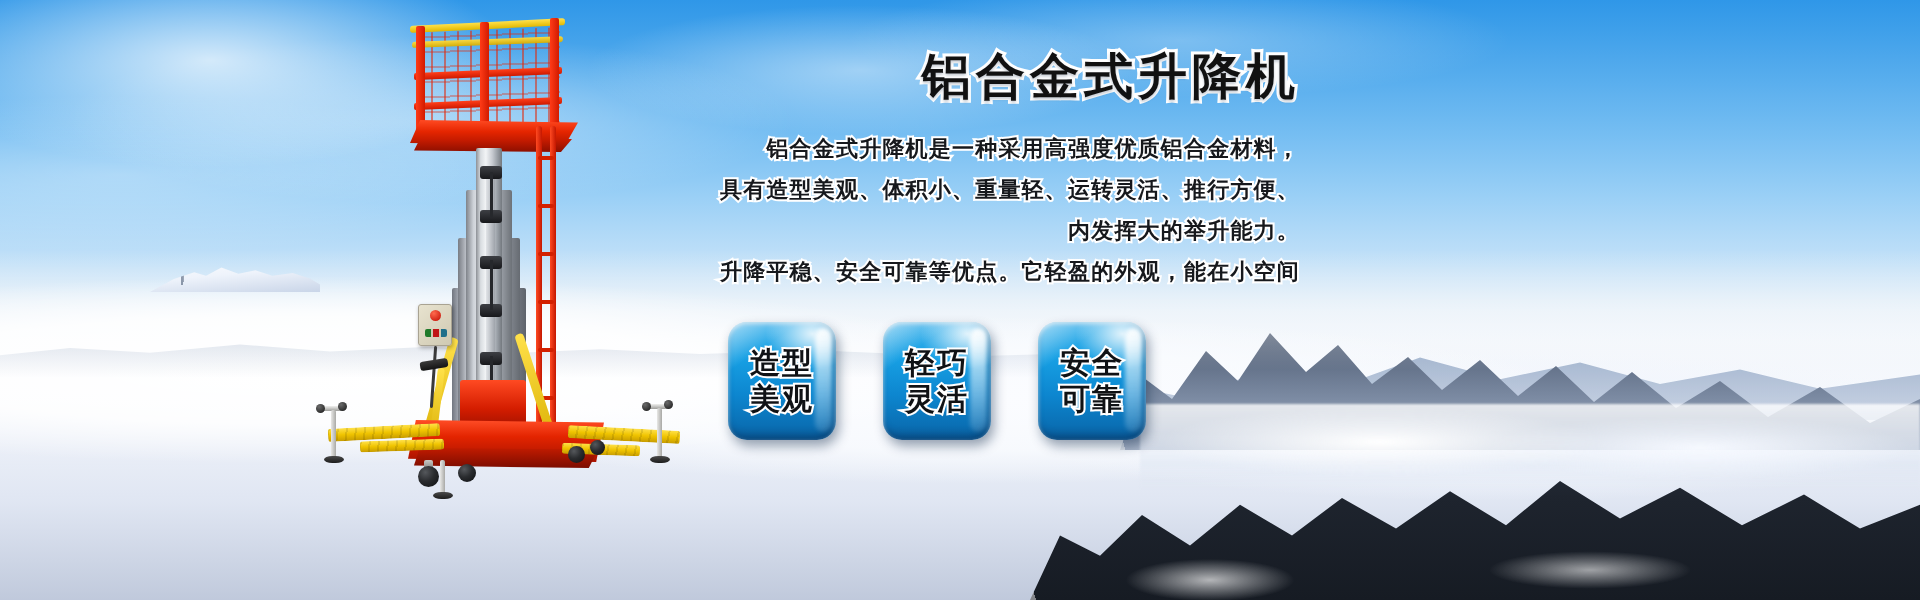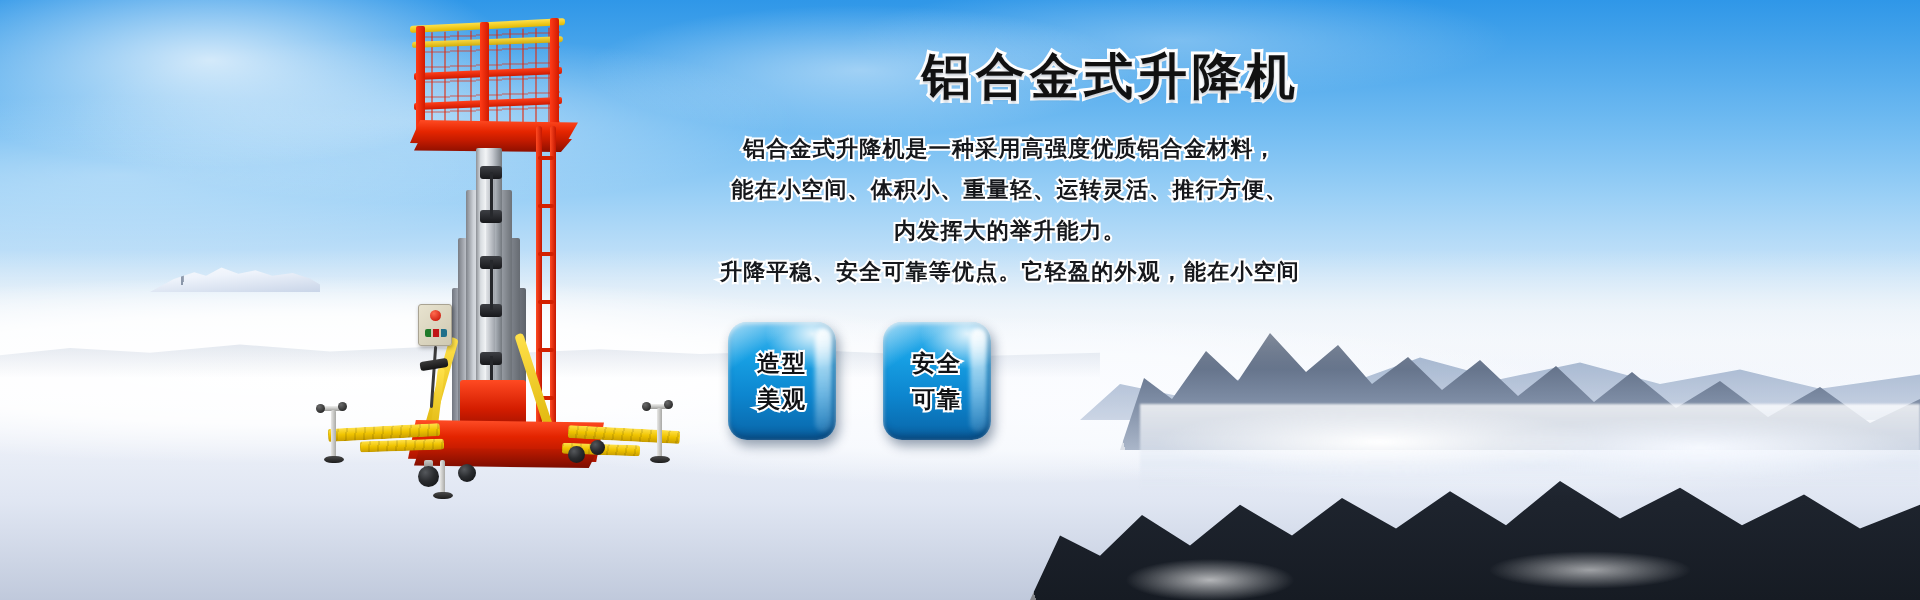--- a/index.html
+++ b/index.html
@@ -253,21 +253,21 @@
     font-weight:bold;
     letter-spacing:5px;
     color:#111;
     -webkit-text-stroke:6px #ffffff;
     paint-order:stroke fill;
     text-shadow:0 2px 3px rgba(40,60,90,.28);
   }
 
   .body{
     position:absolute;right:620px;top:128px;
-    text-align:center;
+    text-align:right;
   }
   .body .ln{
     white-space:nowrap;
     font-size:22px;
     line-height:41px;
     font-weight:bold;
     letter-spacing:1.2px;
     color:#16181c;
     -webkit-text-stroke:4px #ffffff;
     paint-order:stroke fill;
@@ -289,21 +289,21 @@
       3px 6px 12px rgba(10,35,70,.42);
     display:flex;flex-direction:column;align-items:center;justify-content:center;
   }
   .fbox::after{
     content:"";position:absolute;right:4px;top:6px;width:17px;height:104px;border-radius:12px;
     background:linear-gradient(180deg, rgba(255,255,255,.92) 0%, rgba(255,255,255,.55) 42%, rgba(255,255,255,.12) 100%);
     filter:blur(2px);pointer-events:none;
   }
   .fbox .fl{
     position:relative;z-index:2;
-    font-size:23px;line-height:36px;font-weight:bold;letter-spacing:2px;
+    font-size:30px;line-height:36px;font-weight:bold;letter-spacing:2px;
     color:#101215;
     -webkit-text-stroke:4px #ffffff;
     paint-order:stroke fill;
   }
 </style>
 </head>
 <body>
 
 <div class="banner">
 
@@ -404,30 +404,34 @@
     <div class="wheel" style="left:290px;top:432px;width:15px;height:15px"></div>
 
   </div>
 
   <div class="textcol">
 
     <div class="title">铝合金式升降机</div>
 
     <div class="body">
       <div class="ln">铝合金式升降机是一种采用高强度优质铝合金材料，</div>
-      <div class="ln">能在小空间、体积小、重量轻、运转灵活、推行方便、</div>
+      <div class="ln">具有造型美观、体积小、重量轻、运转灵活、推行方便、</div>
       <div class="ln">内发挥大的举升能力。</div>
       <div class="ln">升降平稳、安全可靠等优点。它轻盈的外观，能在小空间</div>
     </div>
   </div>
 
   <div class="boxes">
     <div class="fbox">
       <span class="fl">造型</span>
       <span class="fl">美观</span>
     </div>
     <div class="fbox">
+      <span class="fl">轻巧</span>
+      <span class="fl">灵活</span>
+    </div>
+    <div class="fbox">
       <span class="fl">安全</span>
       <span class="fl">可靠</span>
     </div>
   </div>
 
 </div>
 
 </body></html>

